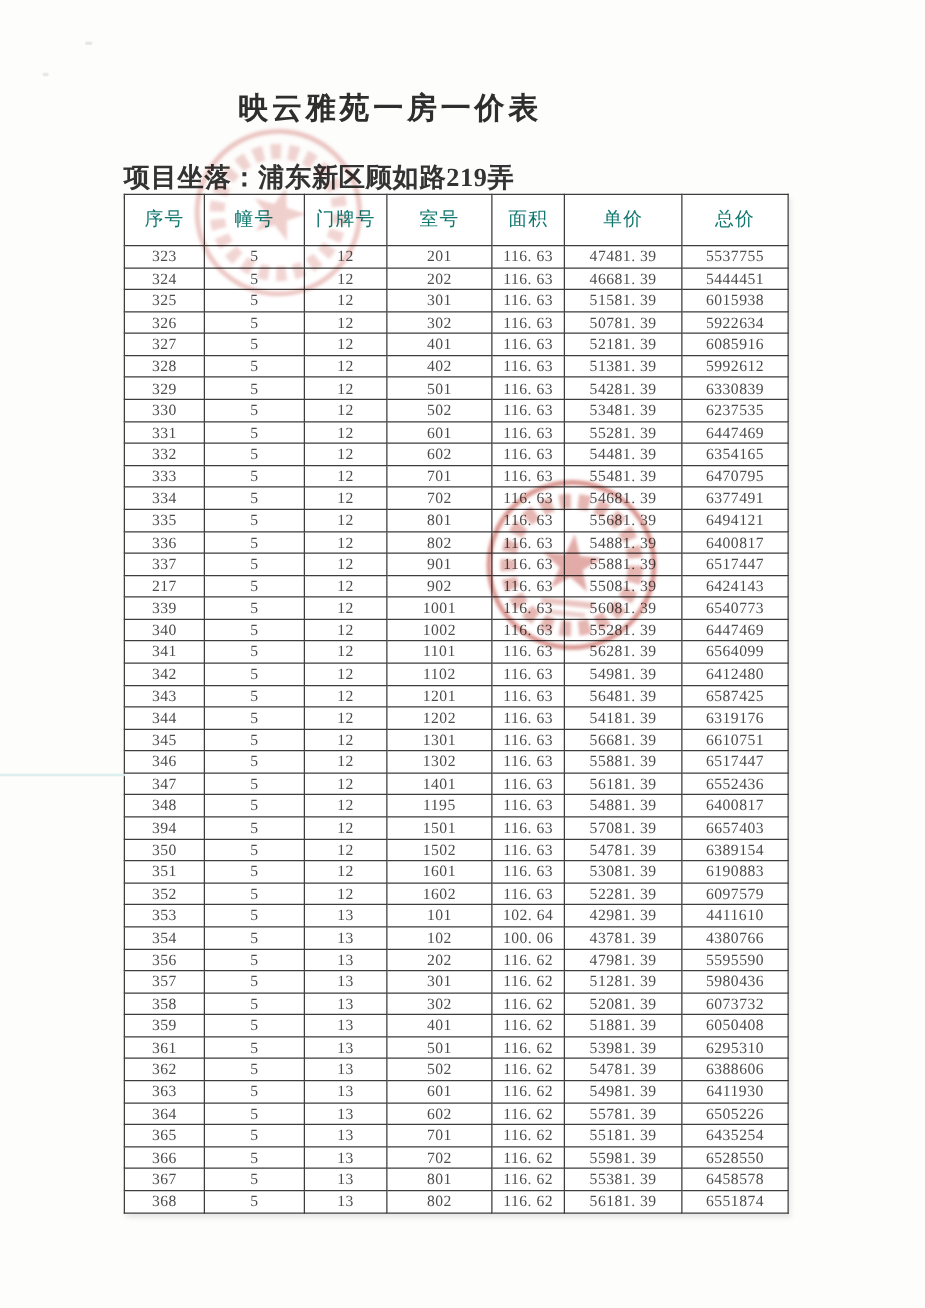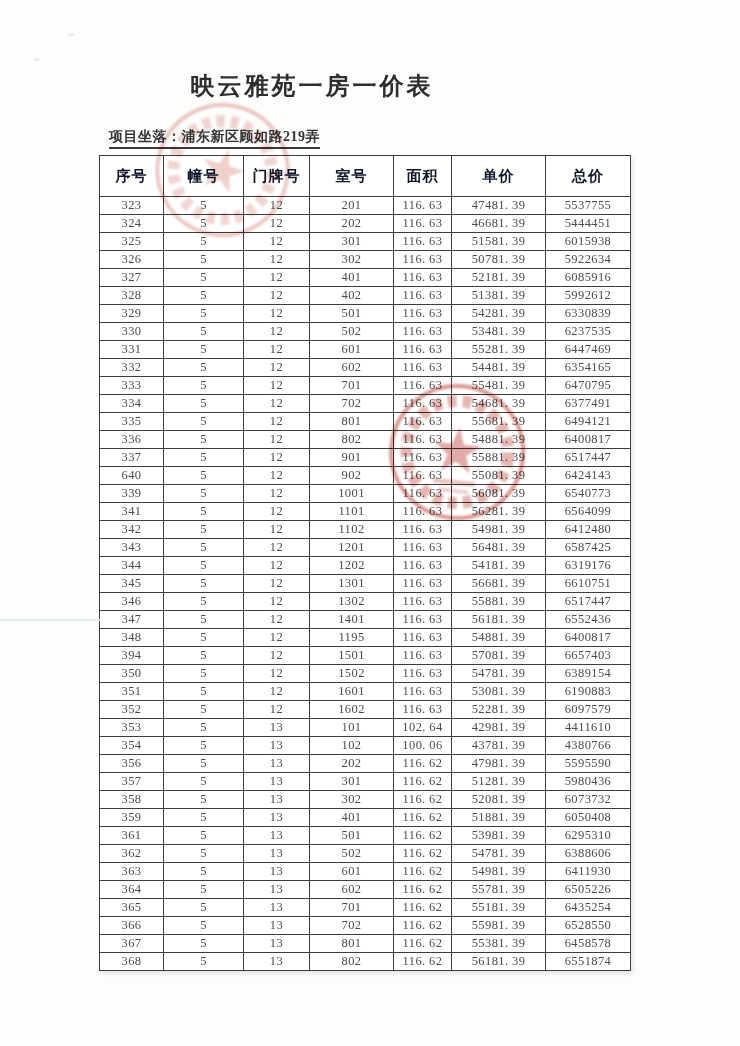--- a/index.html
+++ b/index.html
@@ -10,37 +10,37 @@
     position:relative;overflow:hidden;
   }
   .page{position:absolute;inset:0;}
   .doc-title{
     position:absolute;top:70px;left:0;width:624px;
     text-align:center;font-size:24px;font-weight:bold;color:#2e2e2e;
     letter-spacing:3px;margin:0;
   }
   .location-line{
     position:absolute;top:128px;left:99px;
-    font-size:14px;font-weight:bold;color:#333;
-    border-bottom:2px solid #3a3a3a;padding-bottom:1px;letter-spacing:0.5px;margin-left:10px;
+    font-size:21px;font-weight:bold;color:#333;
+    border-bottom:2px solid #3a3a3a;padding-bottom:1px;letter-spacing:0.5px;
   }
   table.price-table{
     position:absolute;left:99px;top:155px;
     width:531px;height:816px;
     border-collapse:collapse;table-layout:fixed;
     background:#fff;
     box-shadow:2px 3px 4px rgba(60,60,60,0.12);
   }
   .price-table th,.price-table td{
     border:1.5px solid #3d3d3d;
     text-align:center;vertical-align:middle;
     padding:0;line-height:1;
   }
   .price-table th{
-    height:40px;font-size:15px;font-weight:bold;color:#0f172a;letter-spacing:1px;
+    height:40px;font-size:15px;font-weight:normal;color:#0f766e;letter-spacing:1px;
   }
   .price-table td{
     height:15px;font-size:12.5px;color:#4c4c4c;letter-spacing:0.4px;
   }
   
   .seal{
     position:absolute;pointer-events:none;
     mix-blend-mode:multiply;
   }
   .seal svg{filter:blur(1.1px);}
@@ -212,36 +212,45 @@
         <tr>
           <td>337</td>
           <td>5</td>
           <td>12</td>
           <td>901</td>
           <td>116. 63</td>
           <td>55881. 39</td>
           <td>6517447</td>
         </tr>
         <tr>
-          <td>640</td>
+          <td>217</td>
           <td>5</td>
           <td>12</td>
           <td>902</td>
           <td>116. 63</td>
           <td>55081. 39</td>
           <td>6424143</td>
         </tr>
         <tr>
           <td>339</td>
           <td>5</td>
           <td>12</td>
           <td>1001</td>
           <td>116. 63</td>
           <td>56081. 39</td>
           <td>6540773</td>
+        </tr>
+        <tr>
+          <td>340</td>
+          <td>5</td>
+          <td>12</td>
+          <td>1002</td>
+          <td>116. 63</td>
+          <td>55281. 39</td>
+          <td>6447469</td>
         </tr>
         <tr>
           <td>341</td>
           <td>5</td>
           <td>12</td>
           <td>1101</td>
           <td>116. 63</td>
           <td>56281. 39</td>
           <td>6564099</td>
         </tr>

